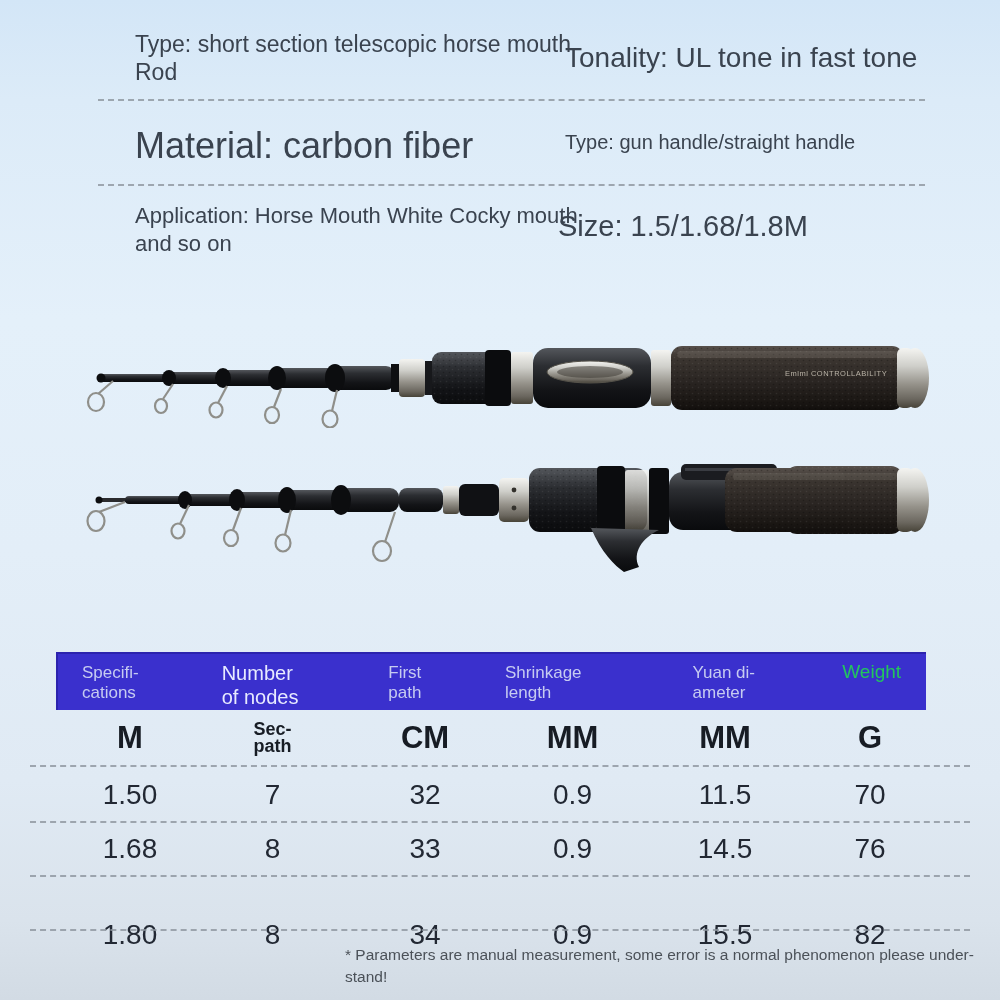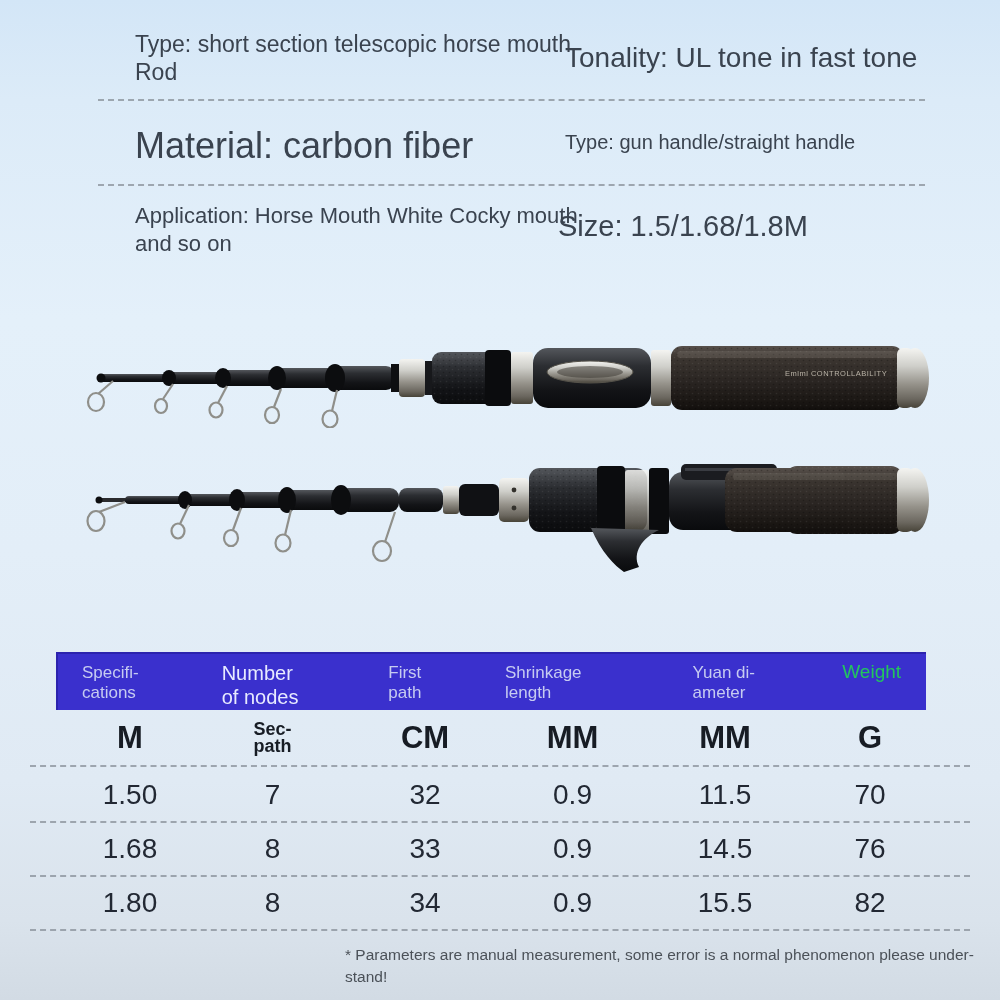--- a/index.html
+++ b/index.html
@@ -29,21 +29,21 @@
   .th{box-sizing:border-box;padding-top:9px;font-size:17px;line-height:1.2;}
   .th span{display:block;}
   .w0{width:130px;} .w1{width:155px;} .w2{width:150px;} .w3{width:145px;} .w4{width:160px;} .w5{width:130px;}
   .p0{padding-left:24px;} .p1{padding-left:34px;} .p2{padding-left:18px;} .p3{padding-left:46px;} .p4{padding-left:56px;} .p5{padding-left:46px;padding-top:15px;}
   .th-big{font-size:20px;color:#e7eaff;padding-top:7px;}
   .rowflex{position:absolute;left:65px;width:870px;display:flex;align-items:center;color:#1d222b;}
   .cell{box-sizing:border-box;text-align:center;}
   .units{top:712px;height:52px;font-weight:bold;font-size:31px;color:#171c24;}
   .unit-small{font-weight:bold;font-size:18px;line-height:.95;}
   .drow{height:50px;font-size:28px;color:#222833;}
-  .r0{top:770px;} .r1{top:824px;} .r2{top:878px;}
+  .r0{top:770px;} .r1{top:824px;} .r2{top:910px;}
 
   .footnote{left:345px;top:944px;font-size:15.5px;color:#4b5158;line-height:1.45;}
   .footnote div{white-space:nowrap;}
 </style>
 </head>
 <body>
 
 <div class="canvas">
 
   <div>

